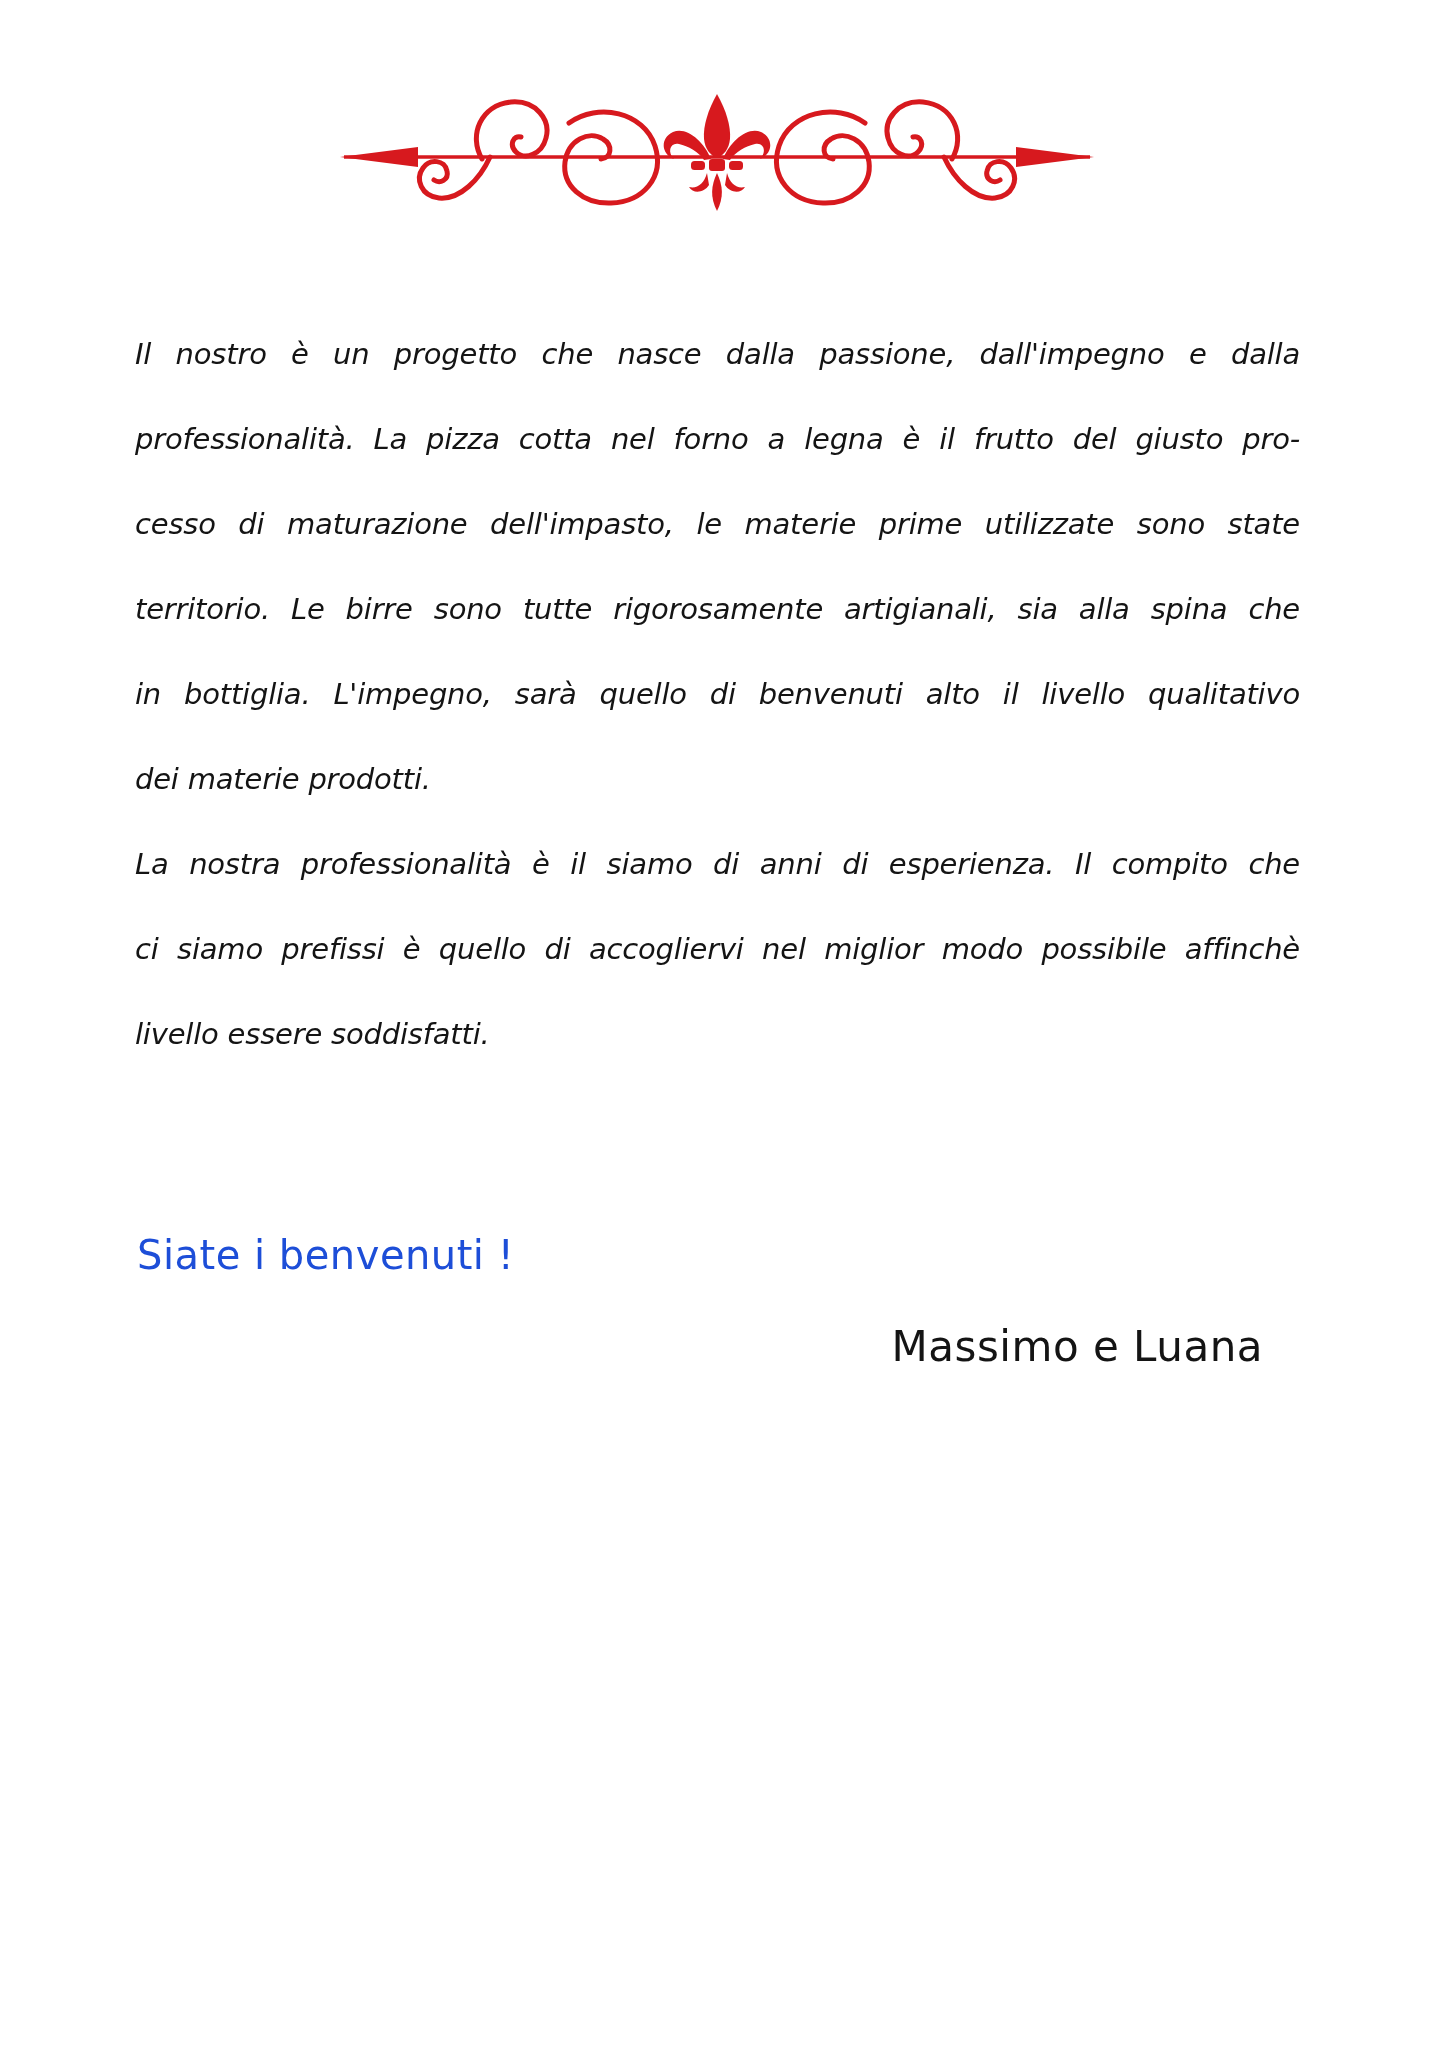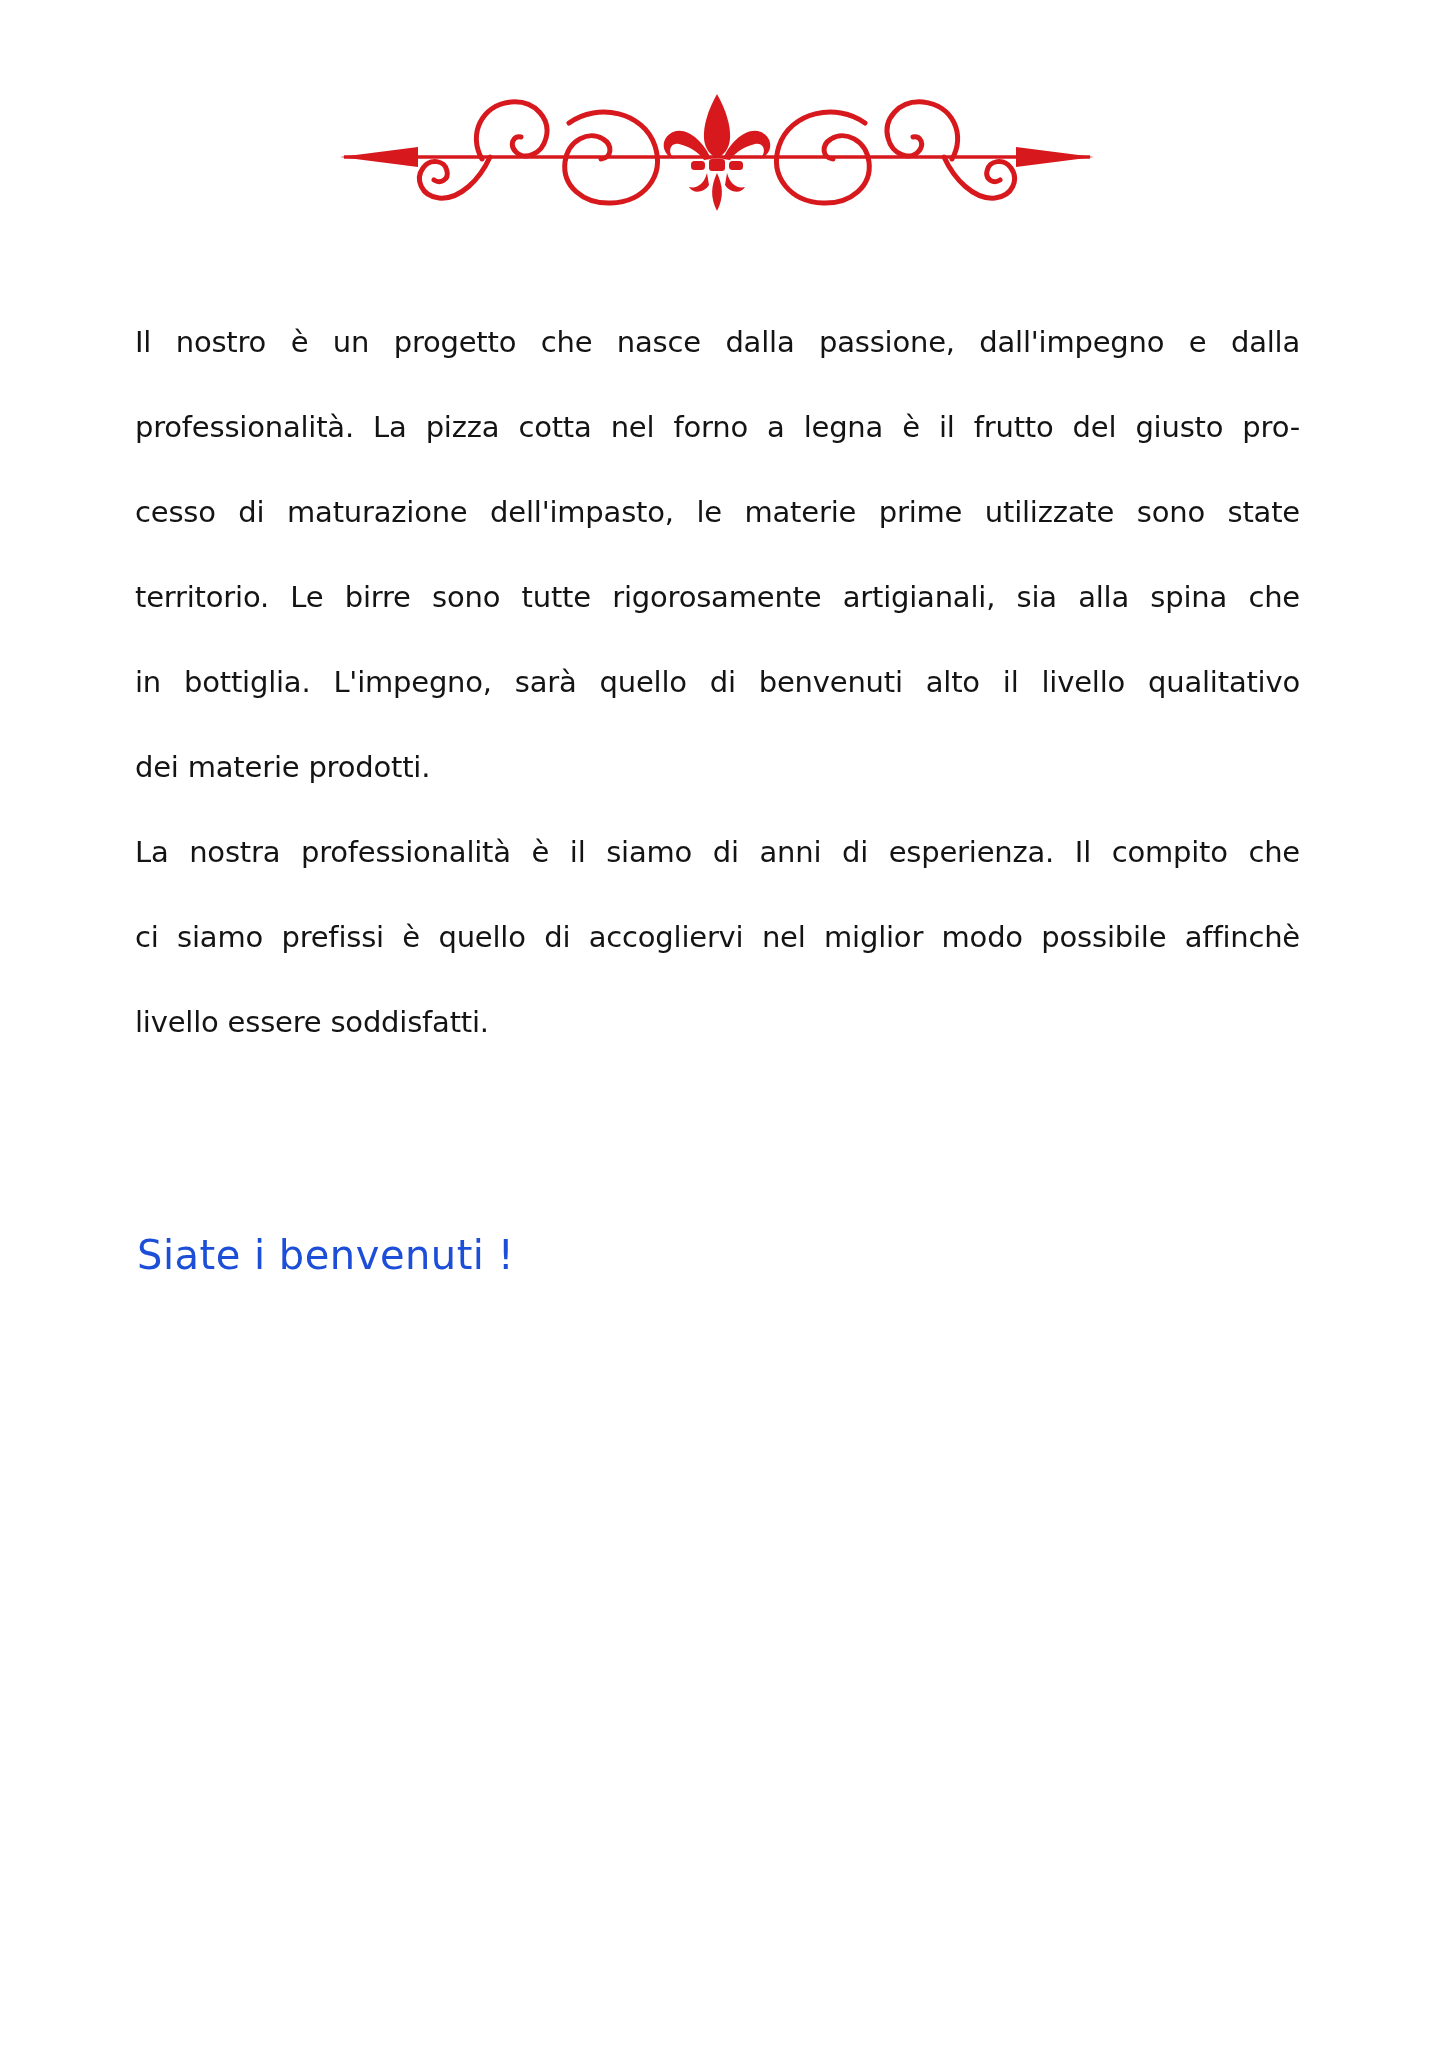--- a/index.html
+++ b/index.html
@@ -15,27 +15,28 @@
   .ornament {
     position: absolute;
     top: 93px;
     left: 50%;
     transform: translateX(-50%);
     width: 790px;
     height: 130px;
   }
   .textblock {
     position: absolute;
-    top: 300px;
+    top: 312px;
     left: 135px;
     width: 1165px;
     font-size: 29px;
     line-height: 85px;
     letter-spacing: -0.2px;
     color: #141414;
+    font-style: italic;
   }
   .line { height: 85px; white-space: nowrap; }
   .line.j {
     white-space: normal;
     text-align: justify;
     text-align-last: justify;
   }
   .greeting {
     position: absolute;
     top: 1232px;
@@ -94,14 +95,15 @@
     <div class="line j">territorio. Le birre sono tutte rigorosamente artigianali, sia alla spina che</div>
     <div class="line j">in bottiglia. L'impegno, sarà quello di benvenuti alto il livello qualitativo</div>
     <div class="line">dei materie prodotti.</div>
     <div class="line j">La nostra professionalità è il siamo di anni di esperienza. Il compito che</div>
     <div class="line j">ci siamo prefissi è quello di accogliervi nel miglior modo possibile affinchè</div>
     <div class="line">livello essere soddisfatti.</div>
   </div>
 
   <div class="greeting">Siate i benvenuti !</div>
 
+  <div class="signature">Massimo e Luana</div>
 
 </div>
 
 </body></html>

